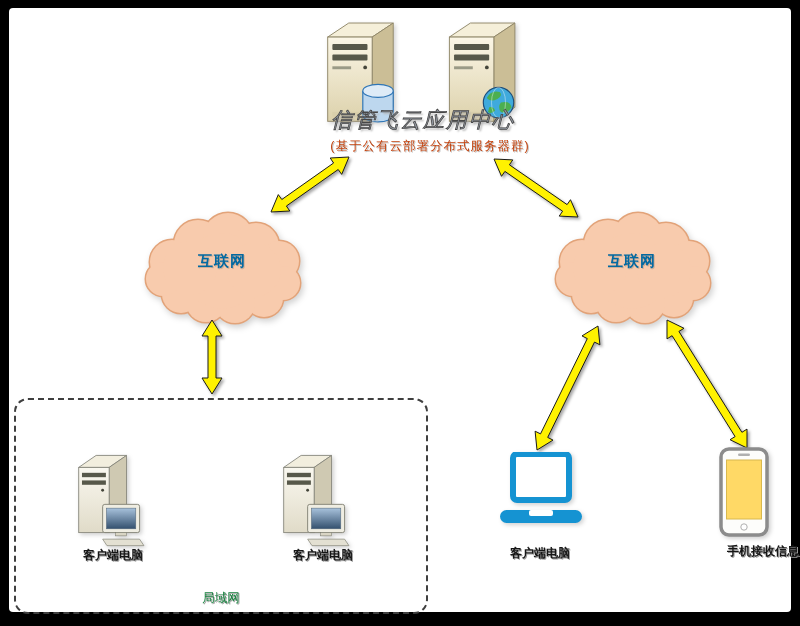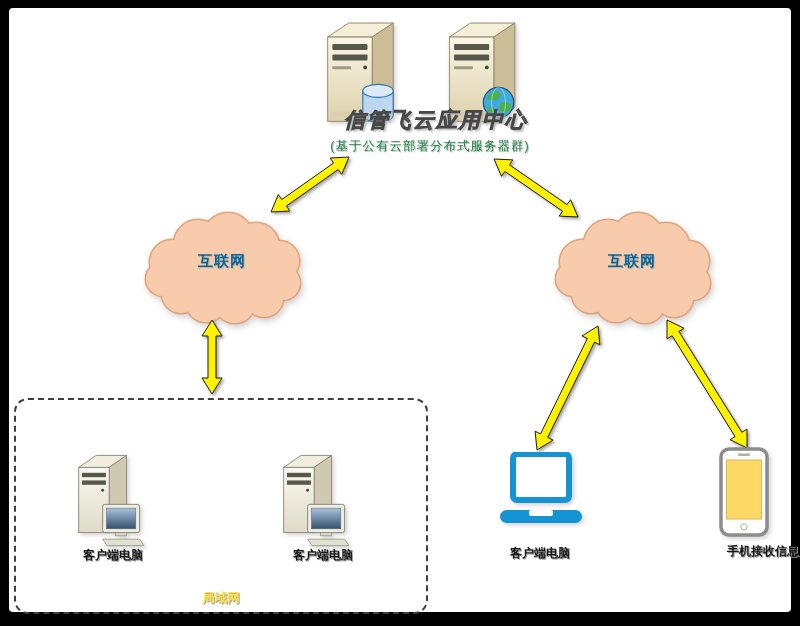--- a/index.html
+++ b/index.html
@@ -1,36 +1,36 @@
 <!DOCTYPE html>
 <html><head>
 <meta charset="utf-8">
 <style>
   html,body{margin:0;padding:0;background:#000;}
   .stage{position:relative;width:800px;height:626px;background:#000;overflow:hidden;
          font-family:"Liberation Sans", sans-serif;}
   .paper{position:absolute;left:9px;top:8px;right:9px;bottom:14px;background:#fff;border-radius:4px;}
   .abs{position:absolute;}
 
-  .title{position:absolute;left:256px;top:106px;width:360px;text-align:center;
-         font-style:italic;font-weight:bold;font-size:21px;letter-spacing:2px;
+  .title{position:absolute;left:243px;top:106px;width:360px;text-align:center;
+         font-style:italic;font-weight:normal;font-size:21px;letter-spacing:2px;
          color:#969ca6;-webkit-text-stroke:0.8px #474747;text-shadow:2px 2px 2px #b5b5b5;}
   .subtitle{position:absolute;left:250px;top:138px;width:360px;text-align:center;
-         font-size:12.5px;color:#15803d;letter-spacing:1px;text-shadow:1px 1px 0 #c4c4c4;}
+         font-size:12.5px;color:#c2410c;letter-spacing:1px;text-shadow:1px 1px 0 #c4c4c4;}
 
   .cloud-lbl{position:absolute;width:100px;text-align:center;font-size:15px;font-weight:bold;
          color:#0369a1;letter-spacing:1px;text-shadow:1px 1px 0 #cfae96;}
 
   .lbl{position:absolute;width:110px;text-align:center;font-size:12px;font-weight:bold;
          color:#151515;text-shadow:1px 1px 0 #9f9f9f;}
 
   .lanbox{position:absolute;left:14px;top:398px;width:410px;height:212px;
          border:2px dashed #3f3f3f;border-radius:14px;}
   .lan-label{position:absolute;left:0;right:0;bottom:5px;text-align:center;
-         font-size:12.5px;font-weight:bold;color:#fde047;text-shadow:1px 1px 0 #9f9f9f;}
+         font-size:12.5px;font-weight:normal;color:#15803d;text-shadow:1px 1px 0 #9f9f9f;}
 
   .cloud-svg{filter:drop-shadow(2px 3px 3px rgba(0,0,0,0.18));}
   .cloud-stroke{fill:#F8CBAD;stroke:#E2A379;stroke-width:3;}
   .cloud-fill{fill:#F8CBAD;}
 
   .arrows polygon{fill:#FFF200;stroke:#1a1a1a;stroke-width:1;stroke-linejoin:round;
          filter:drop-shadow(2px 2px 1.5px rgba(0,0,0,0.35));}
 
   .icon{filter:drop-shadow(2px 2px 2px rgba(0,0,0,0.18));}
 </style>

